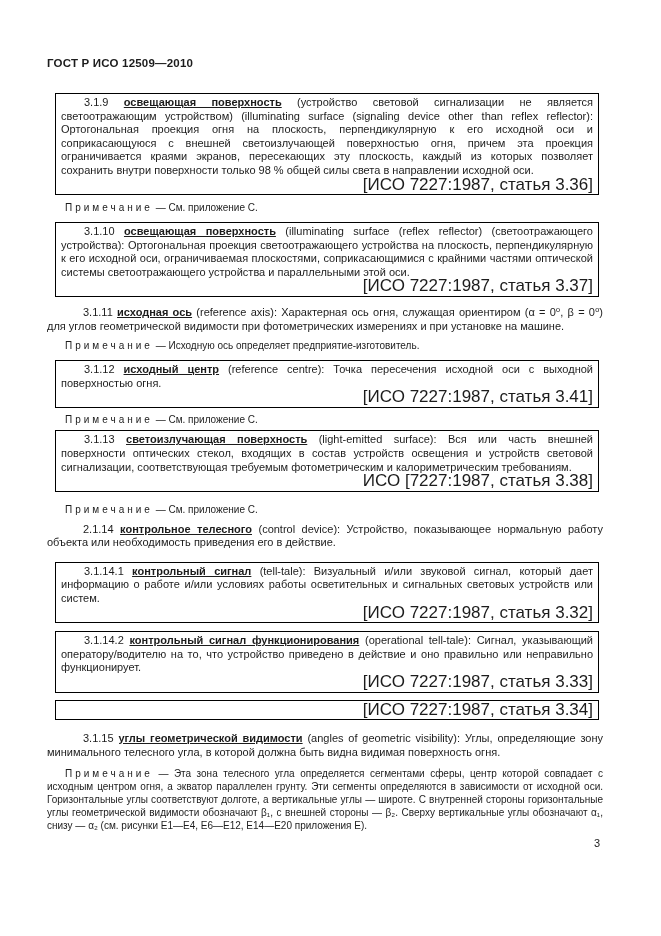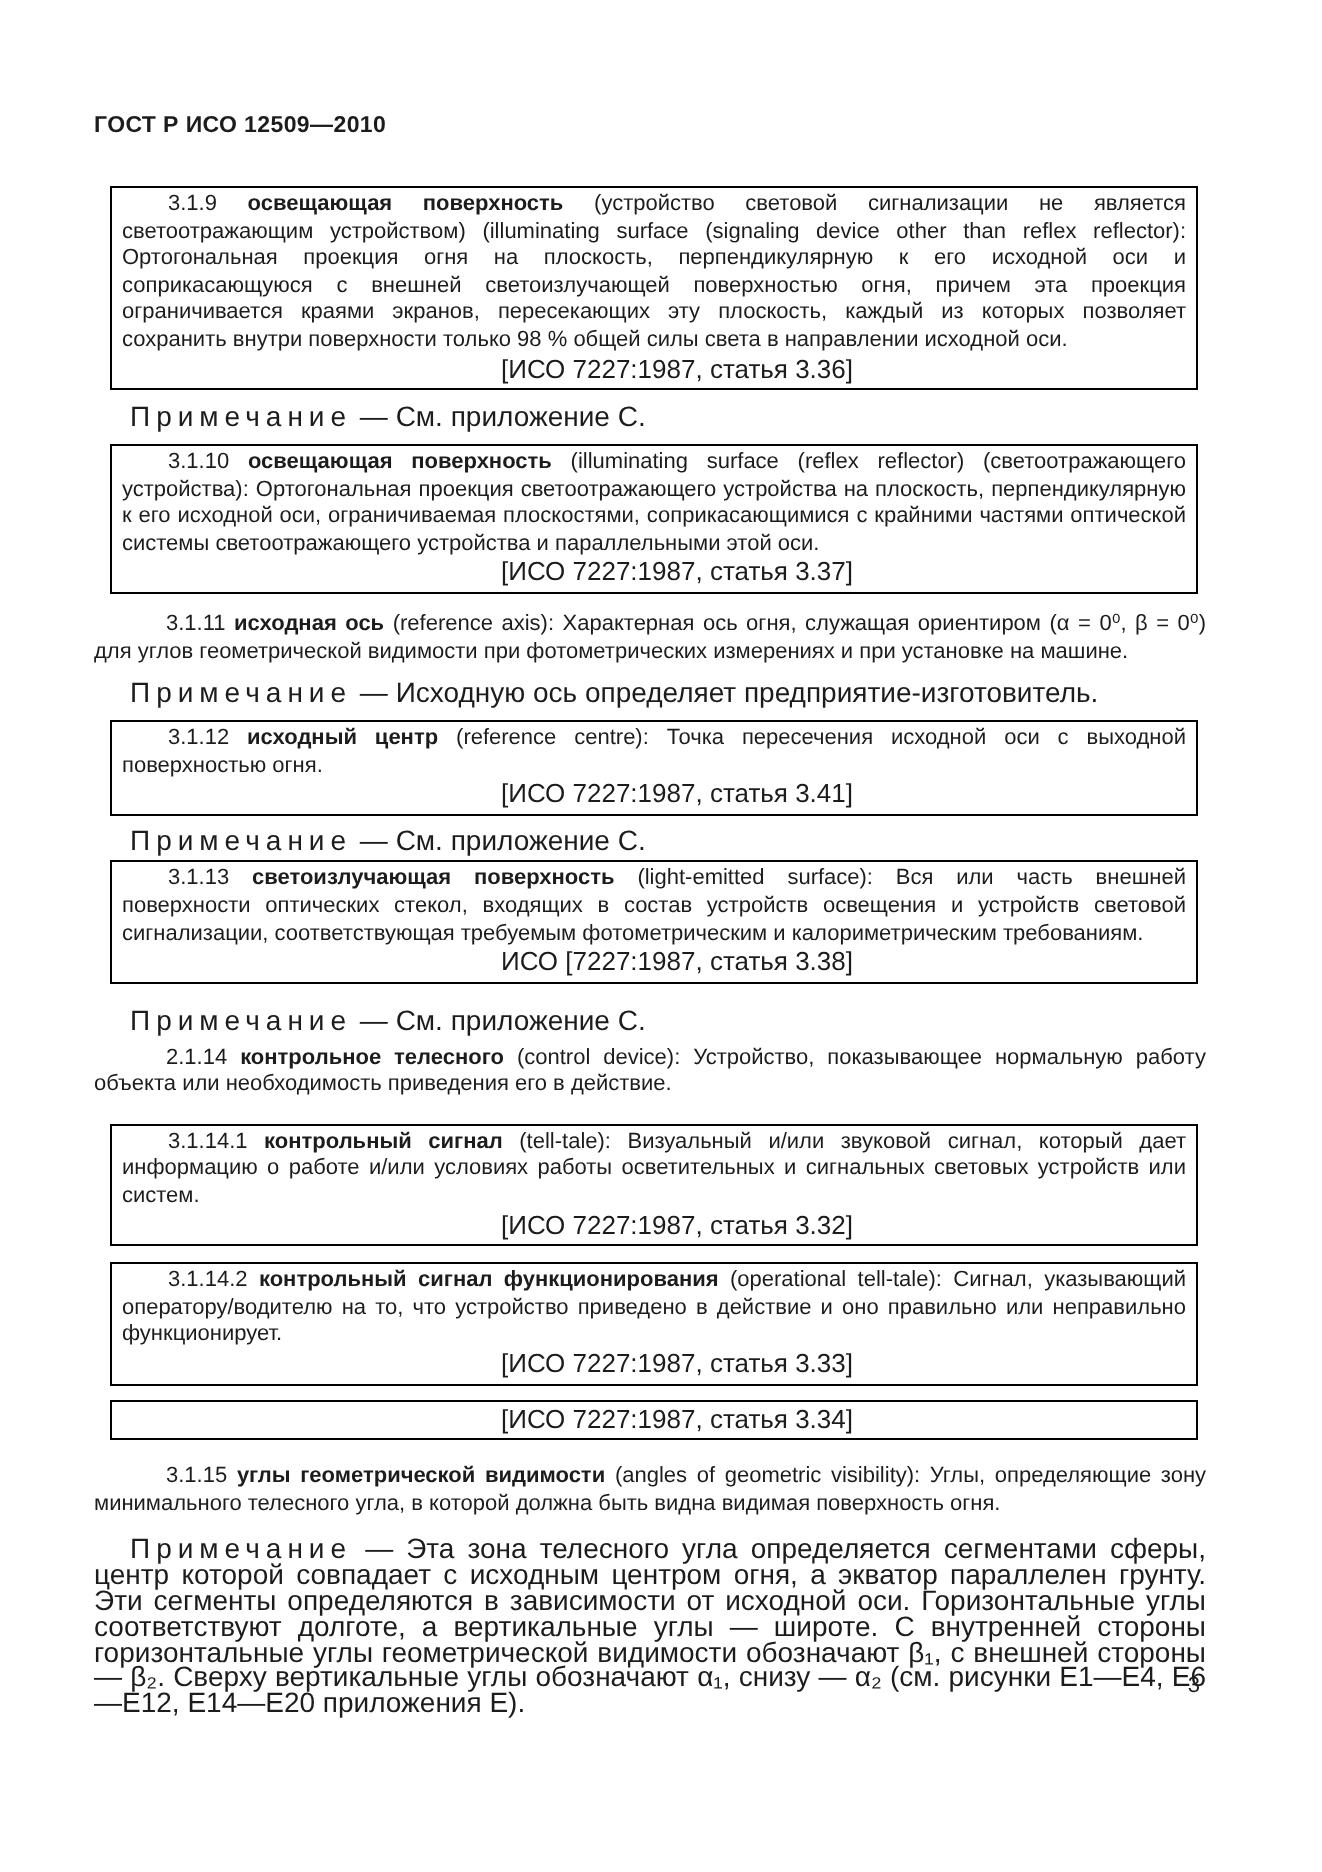--- a/index.html
+++ b/index.html
@@ -24,26 +24,26 @@
     font-size:11px;line-height:13.6px;
     text-align:justify;text-indent:36px;
   }
   .box{
     border:1px solid #000;
     margin:0 4px 0 8px;
     padding:2px 5px 3px 5px;
   }
   .box .para{text-indent:23px;}
   .ref{
-    font-size:13px;line-height:13.6px;
-    text-align:center;text-indent:23px;
+    font-size:17px;line-height:13.6px;
+    text-align:right;text-indent:23px;
   }
-  .term{font-weight:700;}
+  .term{font-weight:700;text-decoration:underline;}
   .note{
-    font-size:14px;line-height:12.8px;
+    font-size:10px;line-height:12.8px;
     text-align:justify;text-indent:18px;
   }
   .note-label{letter-spacing:3px;}
   .pagenum{
     position:absolute;top:837px;right:61px;
     font-size:11px;
   }
   
   .mt3{margin-top:3px;}  .mt4{margin-top:4px;}  .mt6{margin-top:6px;}
   .mt7{margin-top:7px;}  .mt8{margin-top:8px;}  .mt9{margin-top:9px;} .mt12{margin-top:12px;}

